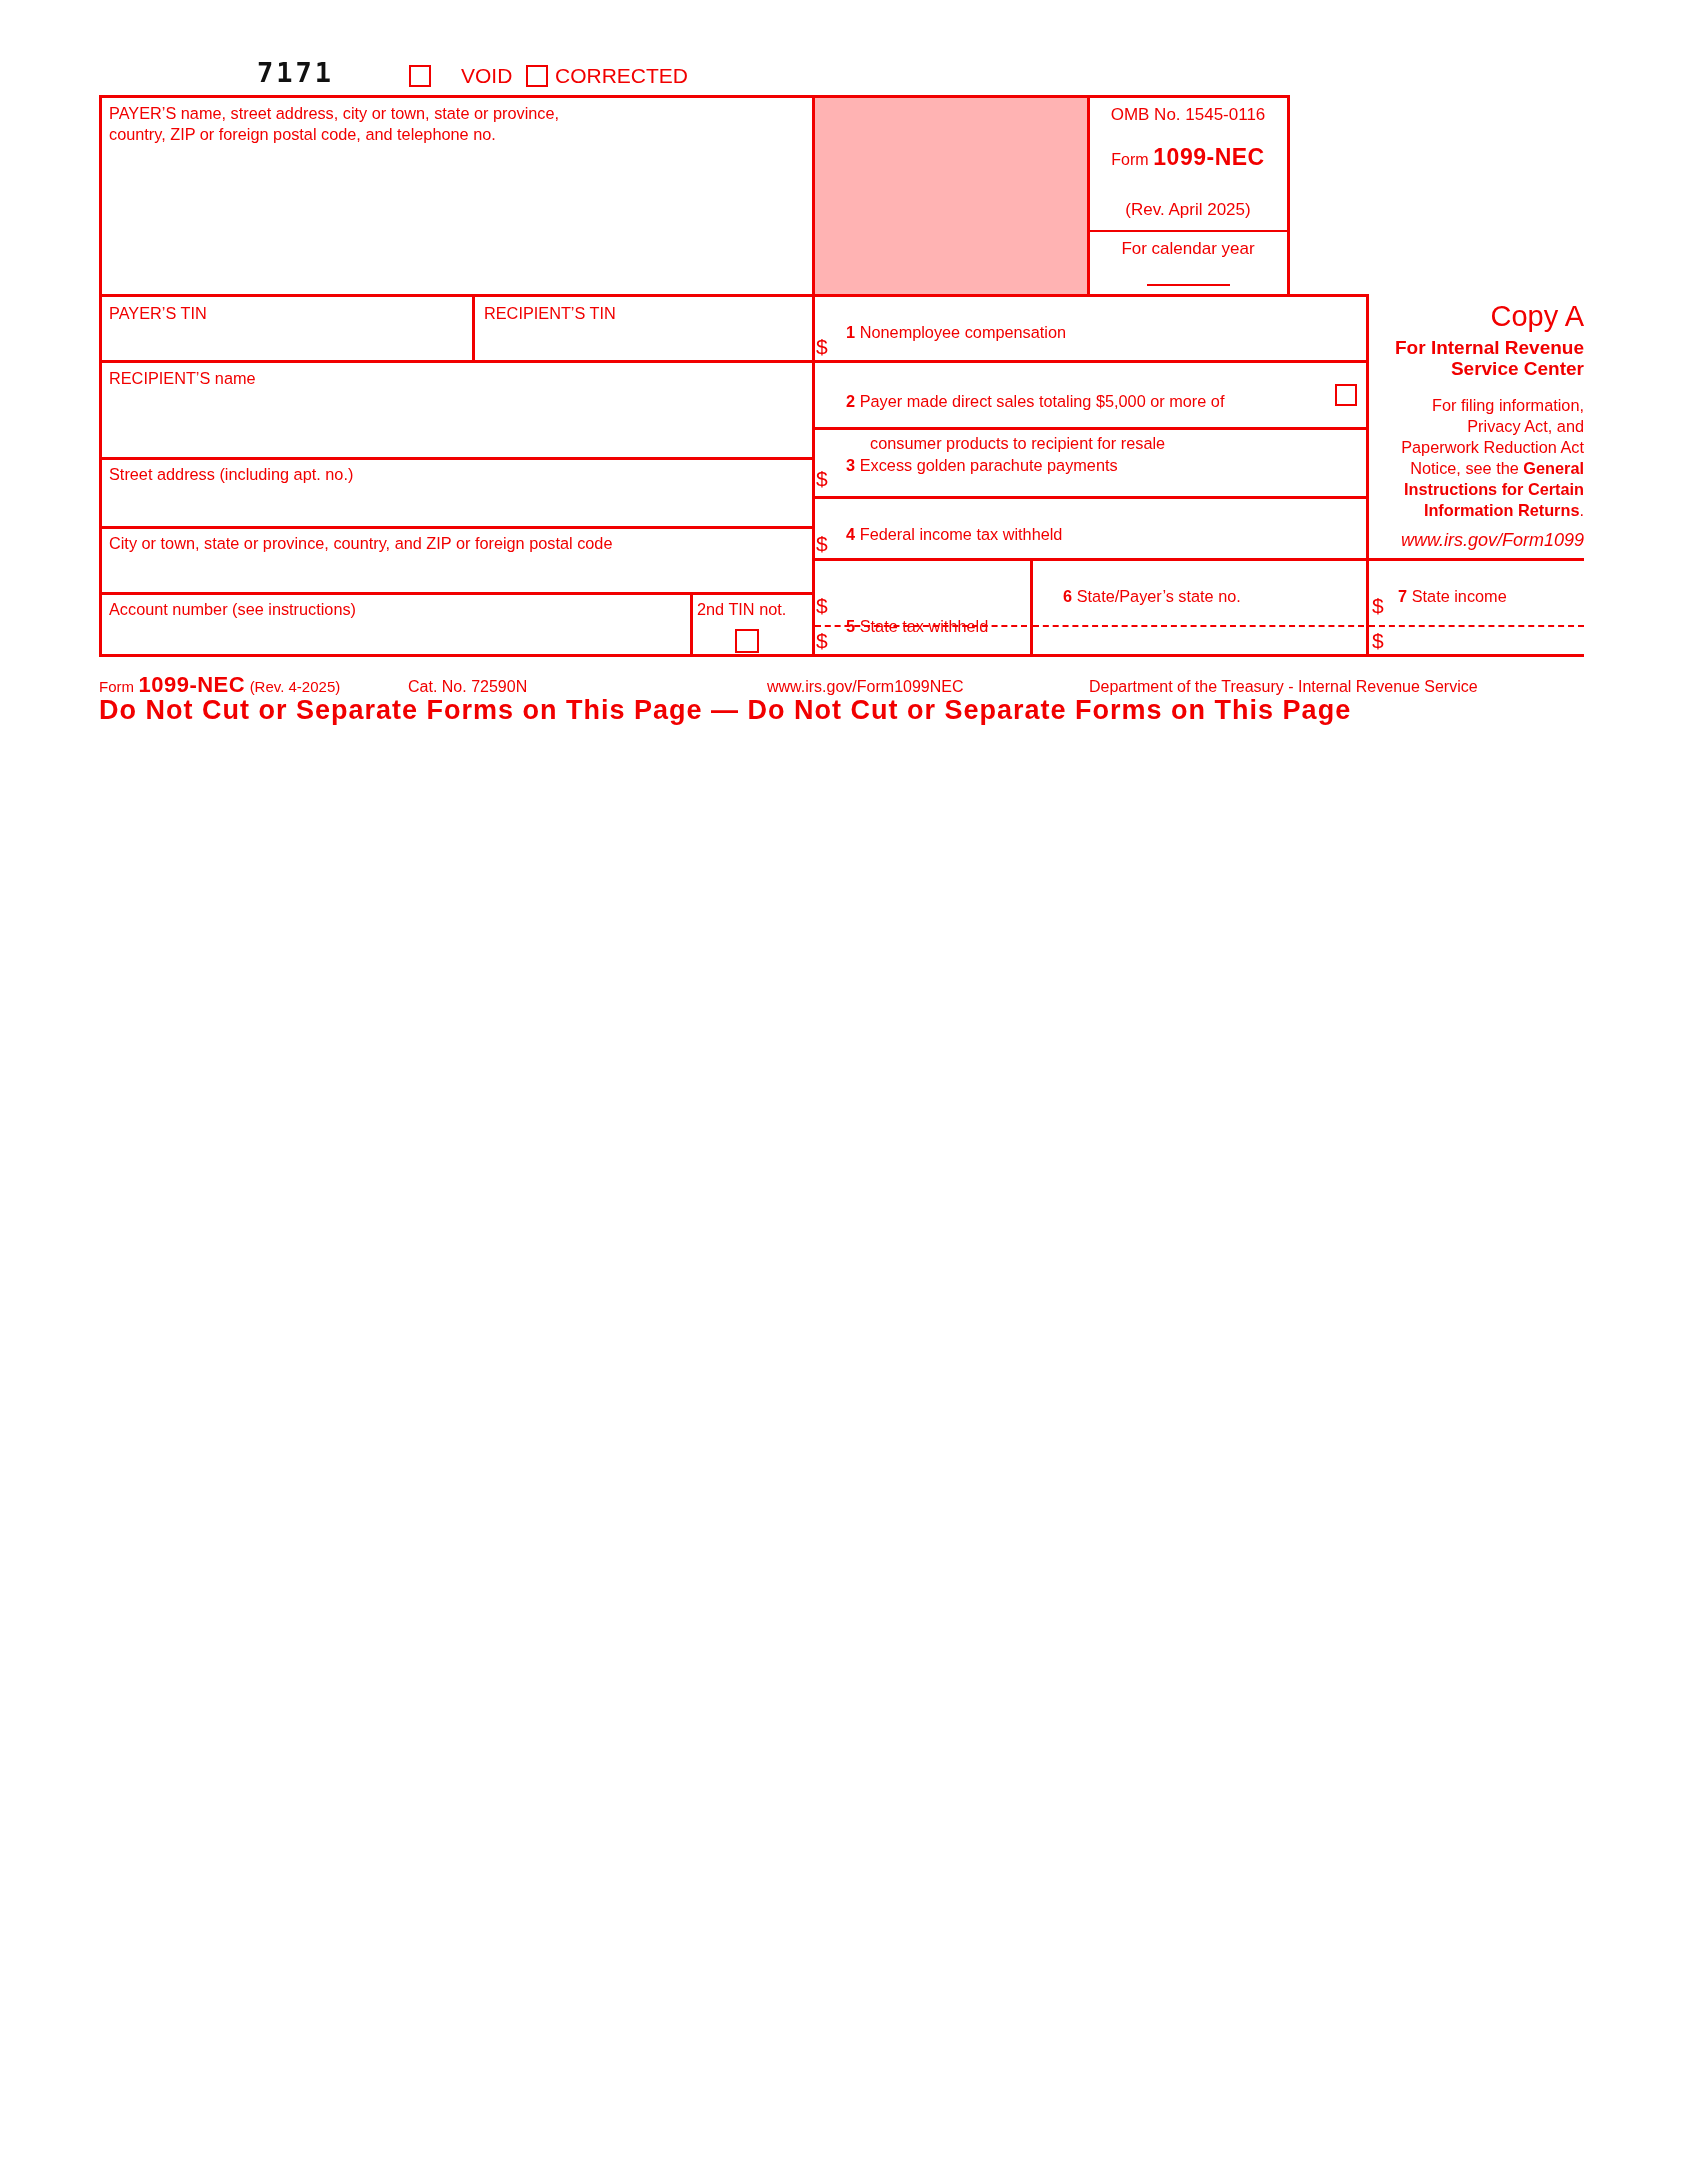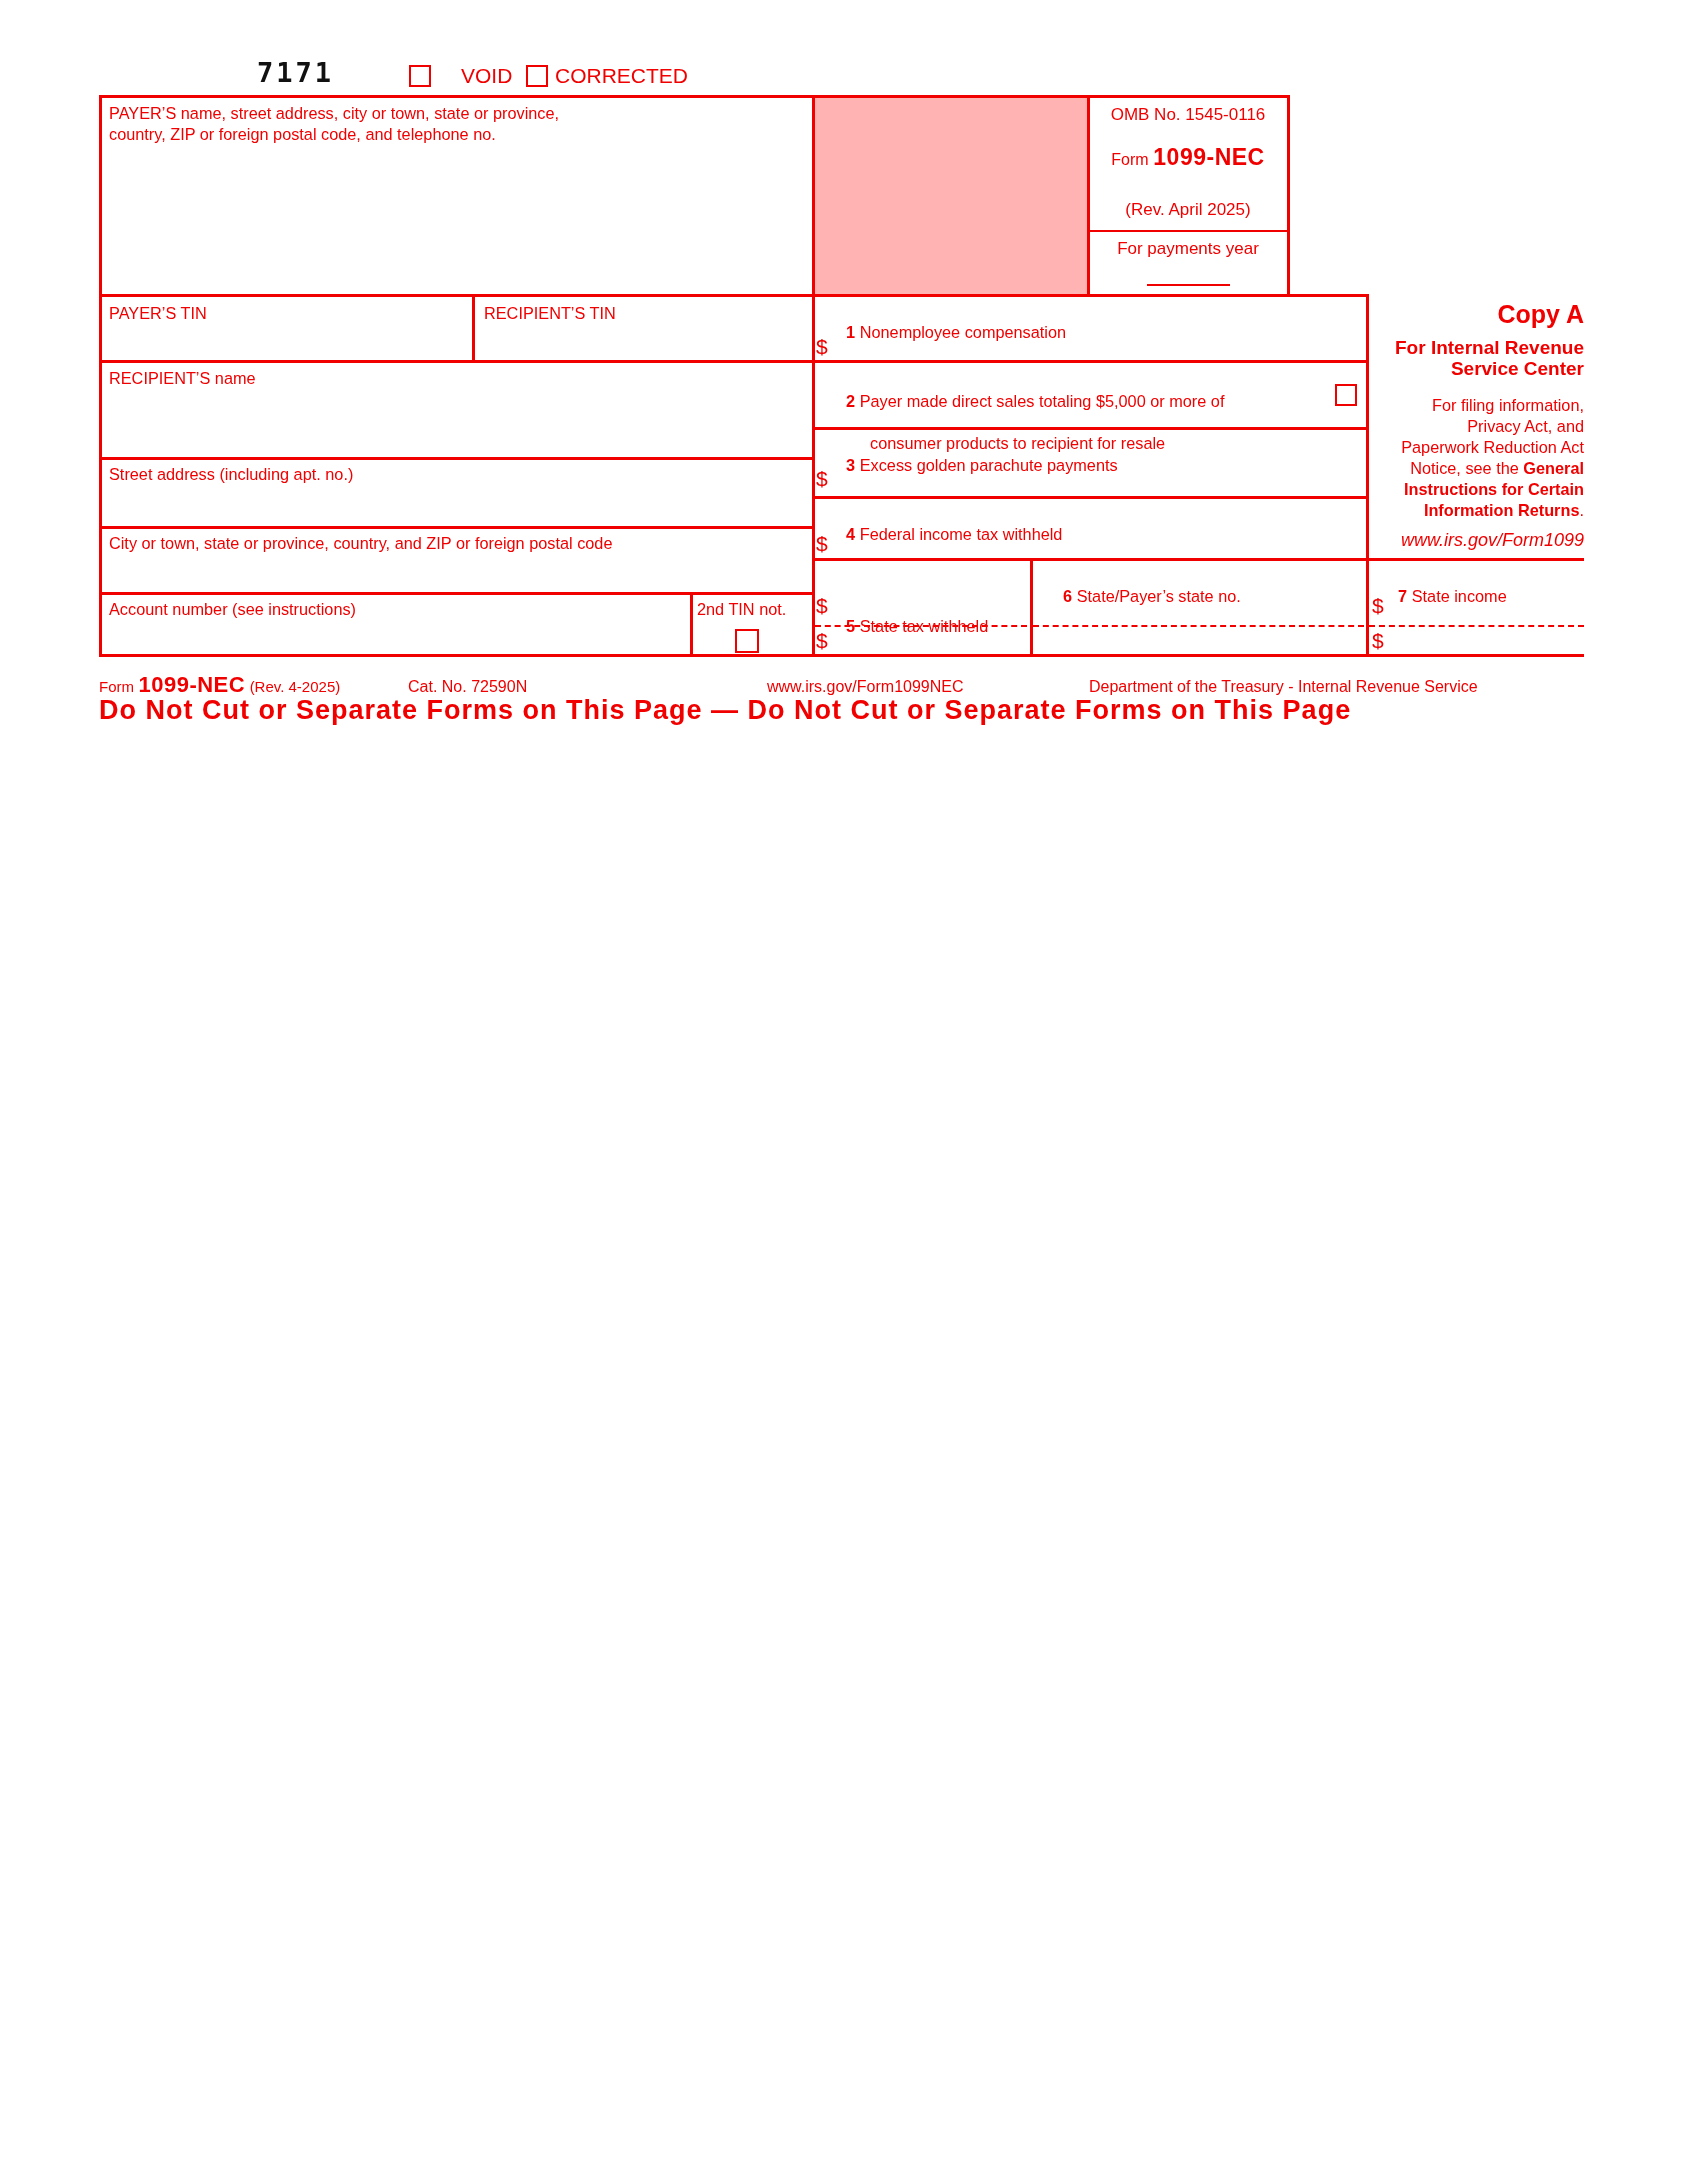--- a/index.html
+++ b/index.html
@@ -33,21 +33,21 @@
     font-weight:bold;font-size:27px;letter-spacing:3px;line-height:27px;
   }
   .voidlbl{position:absolute;color:var(--red);font-size:21px;line-height:24px;}
   .ombtxt{position:absolute;color:var(--red);font-size:17px;line-height:20px;}
   .formword{font-size:16px;}
   .formnum{font-size:23px;font-weight:bold;letter-spacing:0.5px;}
   .title{
     position:absolute;color:var(--red);
     font-weight:bold;font-size:26px;line-height:31px;text-align:right;
   }
-  .copyA{position:absolute;color:var(--red);font-weight:bold;font-size:25px;text-align:right;}
+  .copyA{position:absolute;color:var(--red);font-weight:normal;font-size:29px;text-align:right;}
   .irsline{position:absolute;color:var(--red);font-weight:bold;font-size:19px;line-height:22px;text-align:right;}
   .para{position:absolute;color:var(--red);font-size:16.3px;line-height:21px;text-align:right;}
   .urlital{position:absolute;color:var(--red);font-size:18px;font-style:italic;text-align:right;}
   .foot{position:absolute;color:var(--red);font-size:16px;line-height:20px;}
   .footform{font-size:15px;}
   .footformnum{font-size:22px;font-weight:bold;letter-spacing:0.5px;}
   .warning{
     position:absolute;color:var(--red);
     font-weight:bold;font-size:27px;letter-spacing:1px;white-space:nowrap;
   }
@@ -93,21 +93,21 @@
 
   <div class="lbl" style="left:109px;top:103px;width:477px;">PAYER’S name, street address, city or town, state or province, country, ZIP or foreign postal code, and telephone no.</div>
   <div class="fill" style="left:104px;top:149px;width:703px;height:139px;"></div>
 
   <div class="ombtxt center" style="left:1090px;top:105px;width:196px;">OMB No. 1545-0116</div>
   <div class="ombtxt center" style="left:1090px;top:147px;width:196px;">
     <span class="formword">Form</span>
     <span class="formnum">1099-NEC</span>
   </div>
   <div class="ombtxt center" style="left:1090px;top:200px;width:196px;">(Rev. April 2025)</div>
-  <div class="ombtxt center" style="left:1090px;top:239px;width:196px;">For payments year</div>
+  <div class="ombtxt center" style="left:1090px;top:239px;width:196px;">For calendar year</div>
   <div class="calline" style="left:1147px;top:284px;width:83px;"></div>
   <div class="fill" style="left:1094px;top:257px;width:188px;height:32px;"></div>
 
 
   <div class="lbl" style="left:109px;top:303px;">PAYER’S TIN</div>
   <div class="fill" style="left:104px;top:327px;width:364px;height:30px;"></div>
   <div class="lbl" style="left:484px;top:303px;">RECIPIENT’S TIN</div>
   <div class="fill" style="left:478px;top:327px;width:329px;height:30px;"></div>
 
   <div class="lbl" style="left:109px;top:368px;">RECIPIENT’S name</div>

